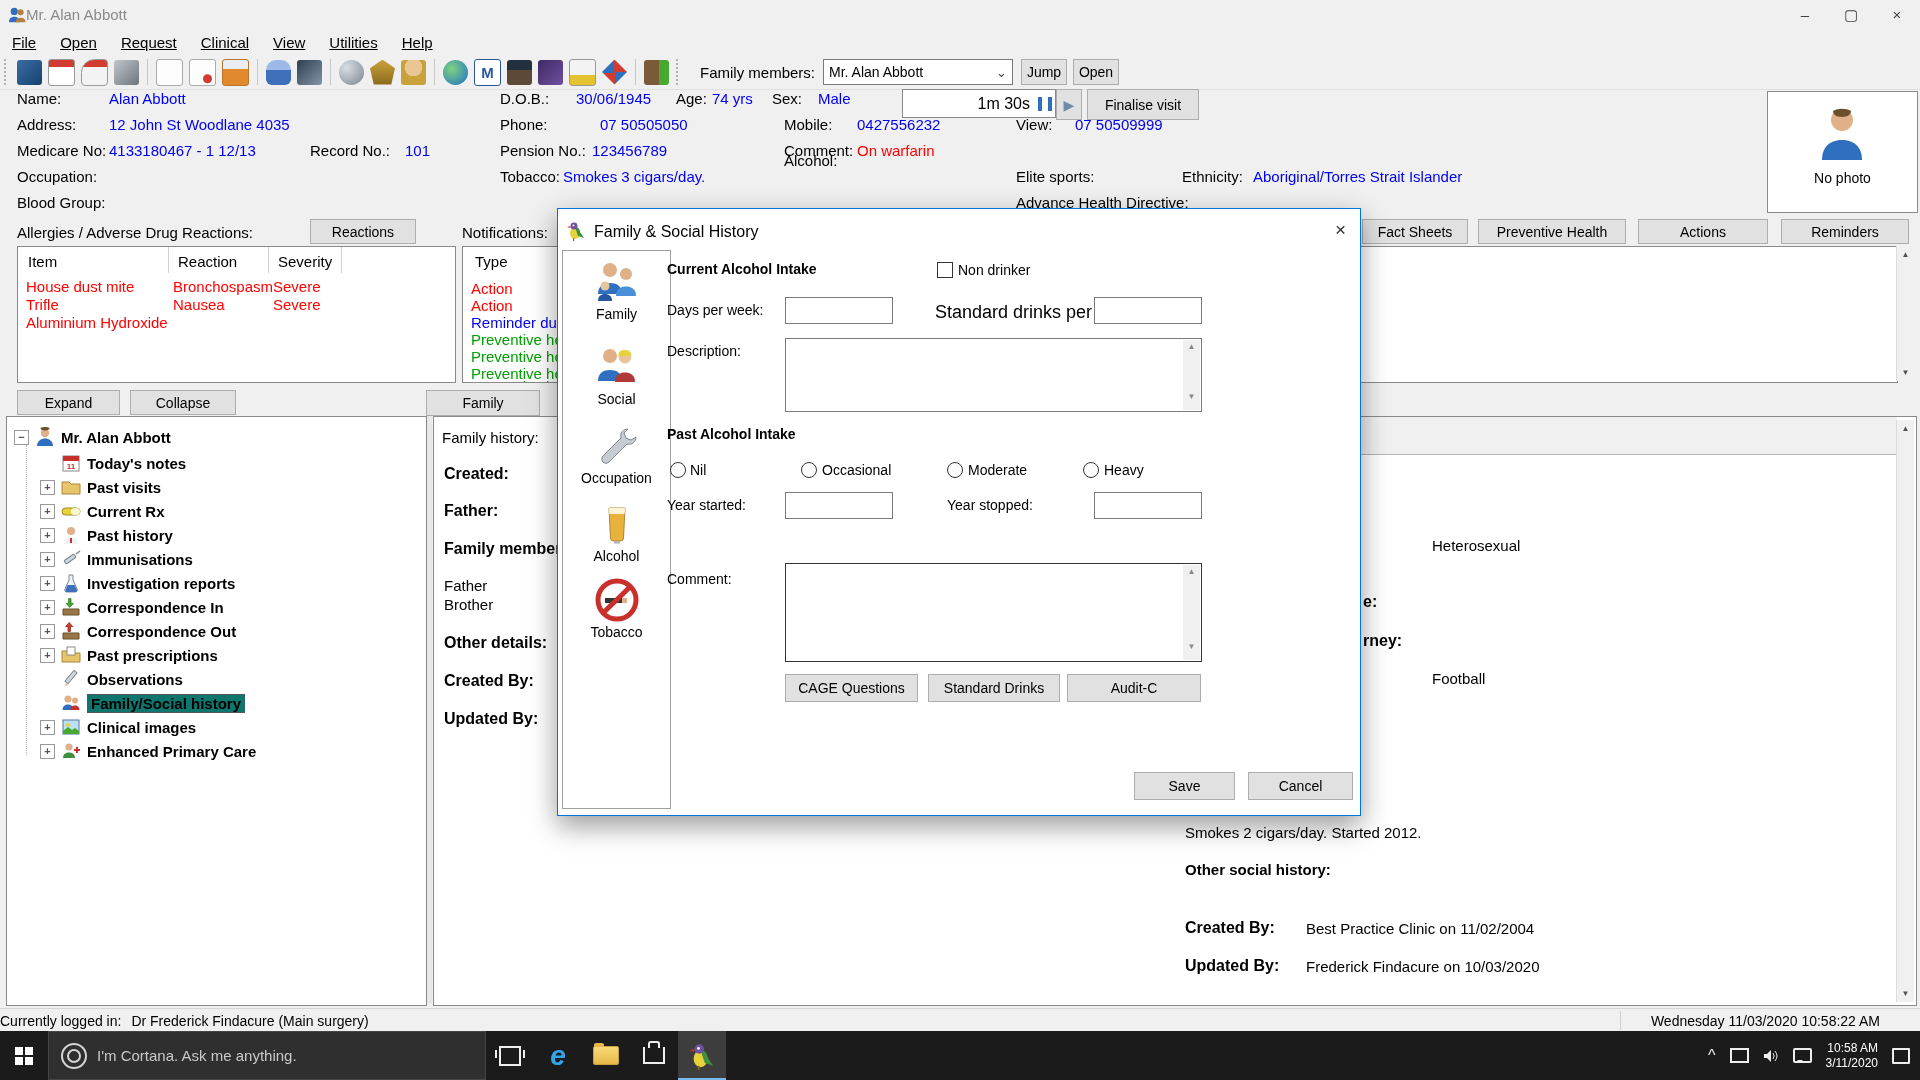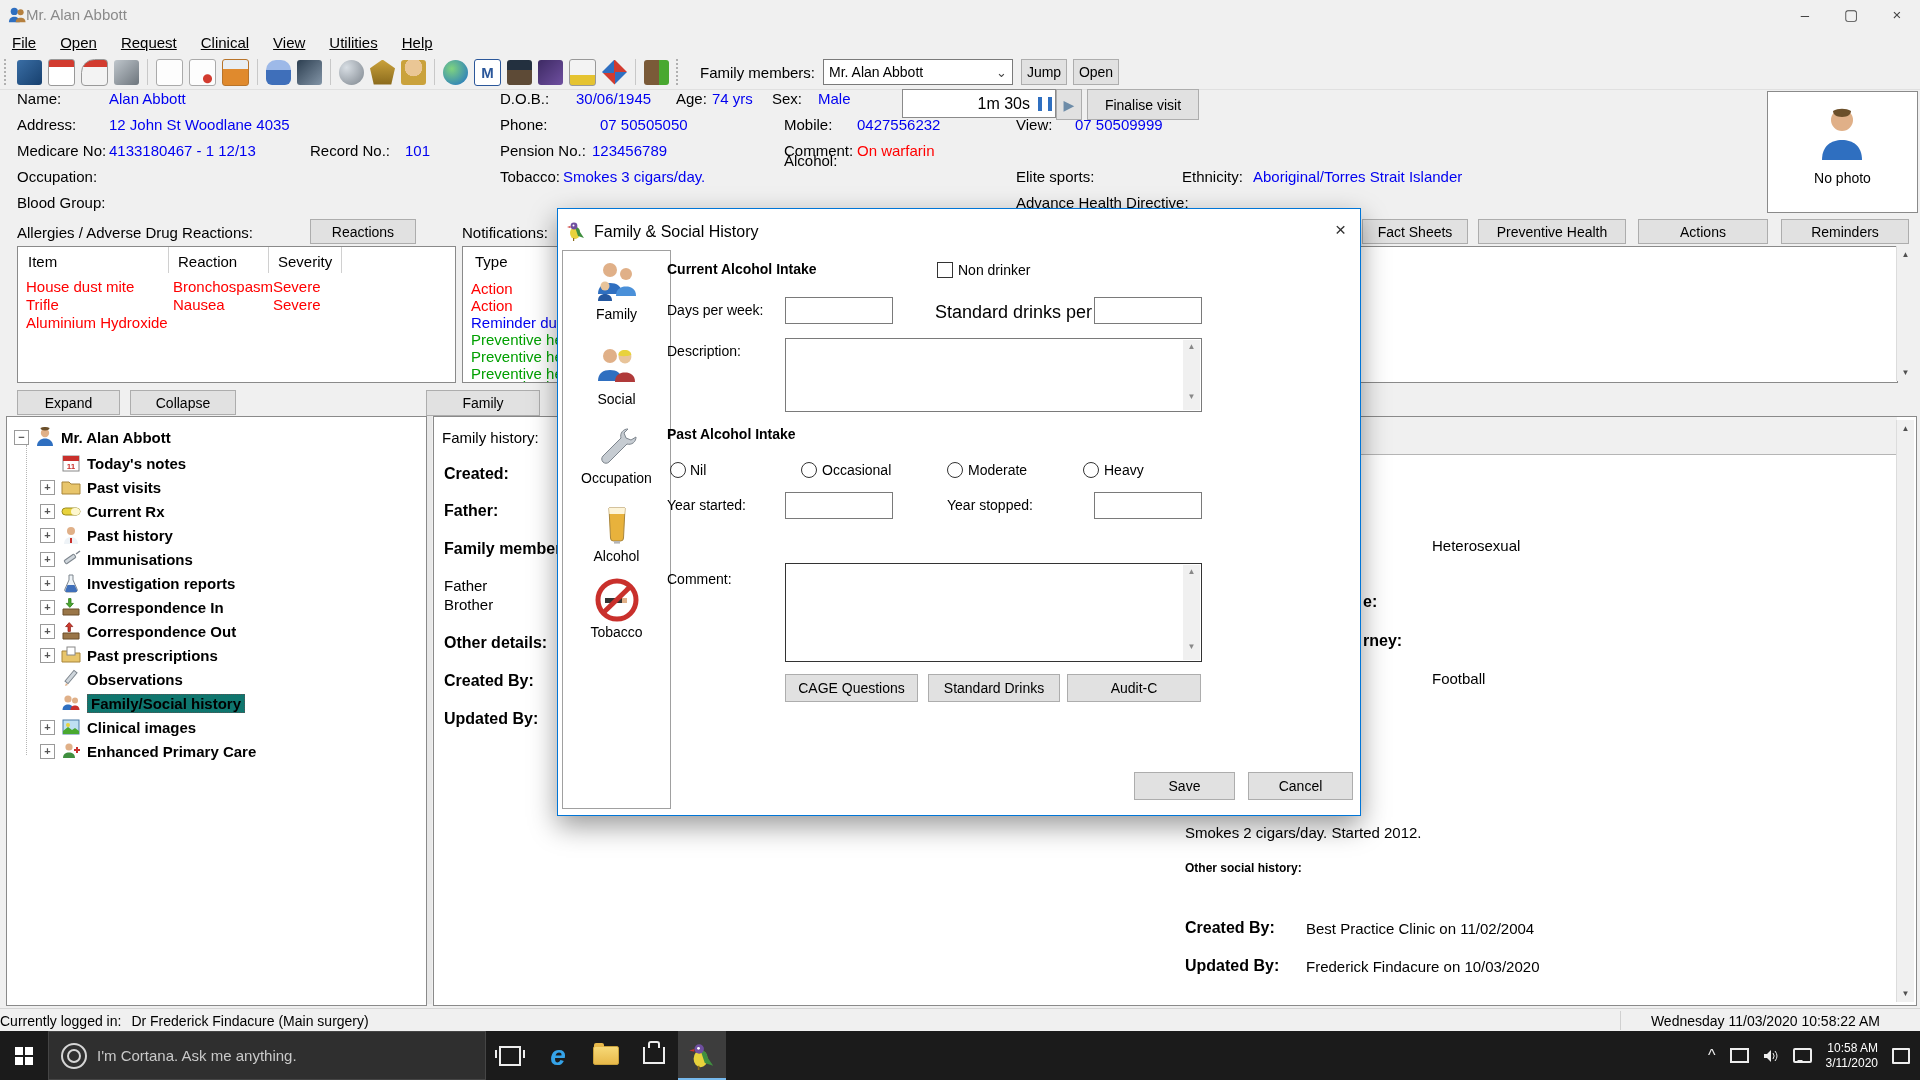--- a/index.html
+++ b/index.html
@@ -401,21 +401,21 @@
     <span class="cell bold" style="left:10px;top:293px;font-size:16px">Updated By:</span>
 
     <span class="abs" style="left:927px;top:0;width:536px;height:37px;background:#f0f0f0;border-bottom:1px solid #b5b5b5"></span>
 
     <span class="cell" style="left:998px;top:120px">Heterosexual</span>
     <span class="cell bold" style="left:929px;top:176px;font-size:16px">e:</span>
     <span class="cell bold" style="left:929px;top:215px;font-size:16px">rney:</span>
     <span class="cell" style="left:998px;top:253px">Football</span>
 
     <span class="cell" style="left:751px;top:407px">Smokes 2 cigars/day. Started 2012.</span>
-    <span class="cell bold" style="left:751px;top:444px;font-size:12px">Other social history:</span>
+    <span class="cell bold" style="left:751px;top:444px;font-size:15px">Other social history:</span>
     <span class="cell bold" style="left:751px;top:502px;font-size:16px">Created By:</span>
     <span class="cell" style="left:872px;top:503px">Best Practice Clinic on 11/02/2004</span>
     <span class="cell bold" style="left:751px;top:540px;font-size:16px">Updated By:</span>
     <span class="cell" style="left:872px;top:541px">Frederick Findacure on 10/03/2020</span>
   </div>
   <div class="scroll" style="left:1896px;top:420px;height:582px">
     <span class="ar" style="top:0">▲</span>
     <span class="ar" style="bottom:0">▼</span>
   </div>
 

